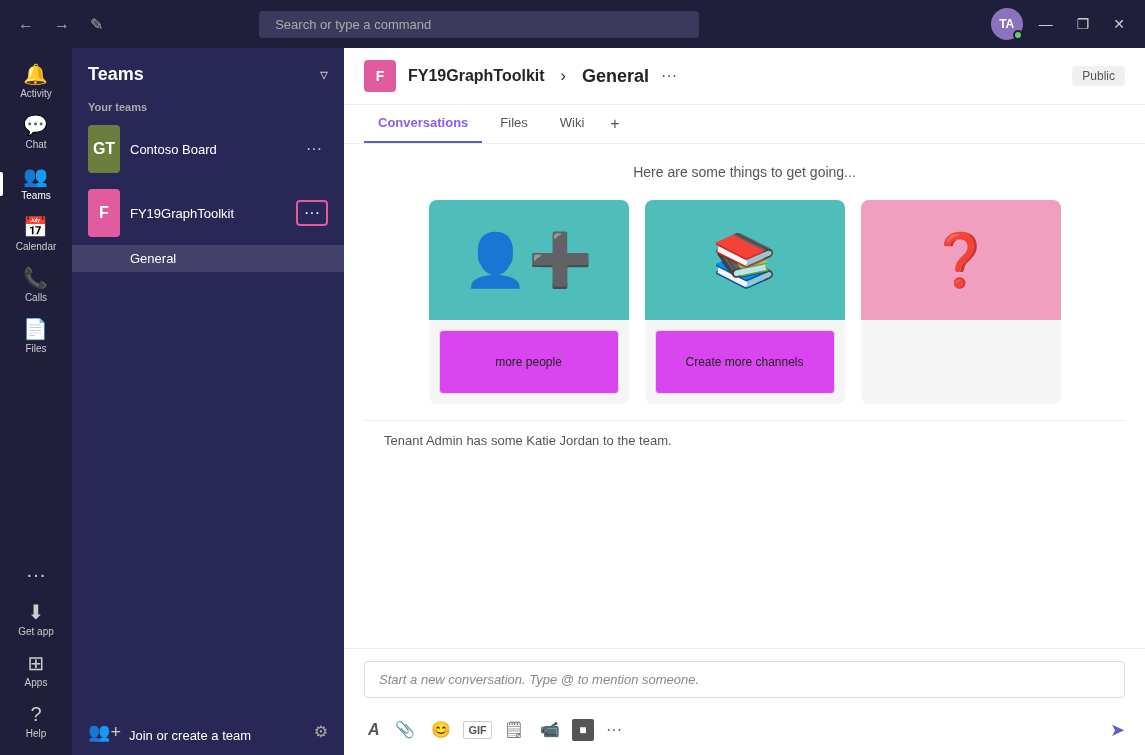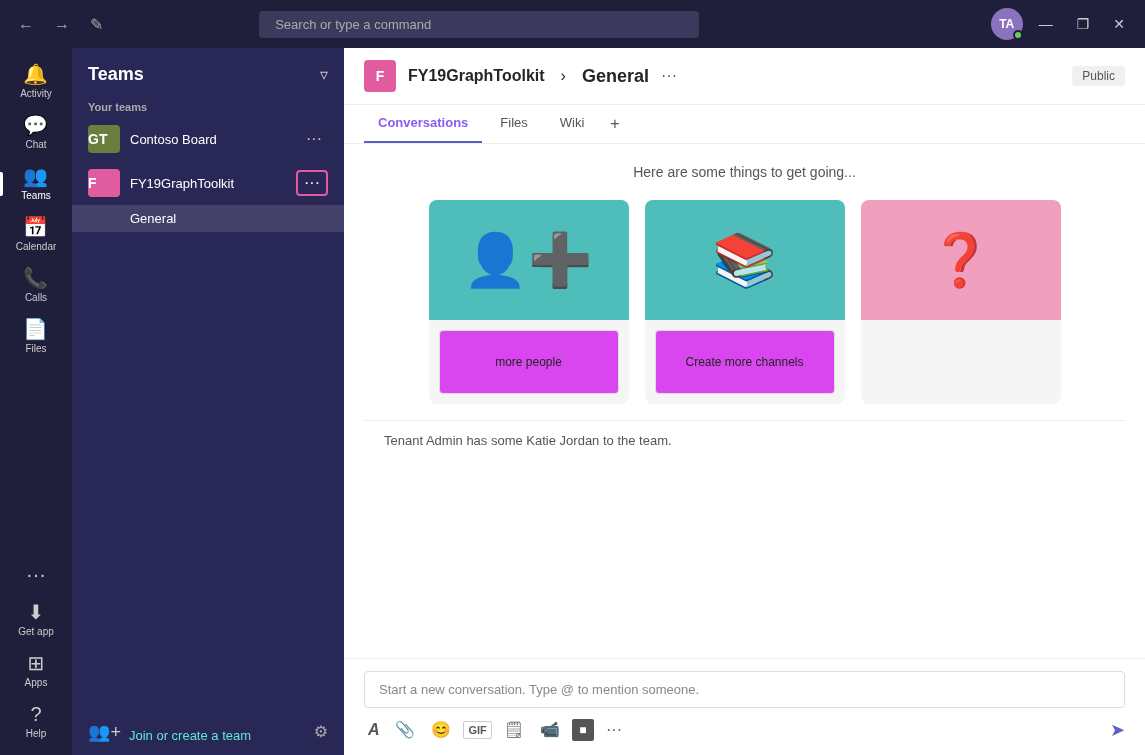--- a/index.html
+++ b/index.html
@@ -176,28 +176,28 @@
     .team-item {
       display: flex;
       align-items: center;
       padding: 8px 16px;
       cursor: pointer;
       position: relative;
       gap: 10px;
     }
     .team-avatar {
       width: 32px;
-      height: 28px;
-      border-radius: 4px;
-      font-size: 14px;
+      height: 48px;
+      border-radius: 4px;
+      font-size: 16px;
       font-weight: 700;
       color: white;
       display: flex;
       align-items: center;
-      justify-content: flex-start;
+      justify-content: center;
       flex-shrink: 0;
     }
     .team-name {
       color: white;
       font-size: 13px;
       flex: 1;
     }
     .team-more {
       color: #ccc;
       font-size: 16px;
@@ -378,21 +378,22 @@
     .compose-area {
       padding: 12px 20px;
       border-top: 1px solid #eee;
     }
     .compose-box {
       border: 1px solid #ddd;
       border-radius: 4px;
       padding: 10px 14px;
       color: #888;
       font-size: 13px;
-      margin-bottom: 8px;
+      margin-bottom: 18px;
+      font-style: italic;
     }
     .compose-tools {
       display: flex;
       gap: 8px;
       align-items: center;
     }
     .compose-tool {
       color: #555;
       cursor: pointer;
       font-size: 16px;
@@ -504,21 +505,21 @@
       <button class="team-more highlighted">···</button>
     </div>
 
     <div class="channel-item selected">
       <span>General</span>
     </div>
 
 
     <div class="teams-bottom" style="margin-top:auto;">
       <span style="font-size:18px;">👥+</span>
-      <span style="color:#5eead4; font-size:13px;margin-top:8px;">Join or create a team</span>
+      <span style="color:#ffffff; font-size:13px;margin-top:8px;">Join or create a team</span>
       <span style="margin-left:auto; color:#aaa; font-size:16px;">⚙</span>
     </div>
 
   </div>
 
   <div class="main-content">
 
     <div class="channel-header">
       <div class="channel-avatar" style="background:#e05c9f;">
         <span>F</span>

